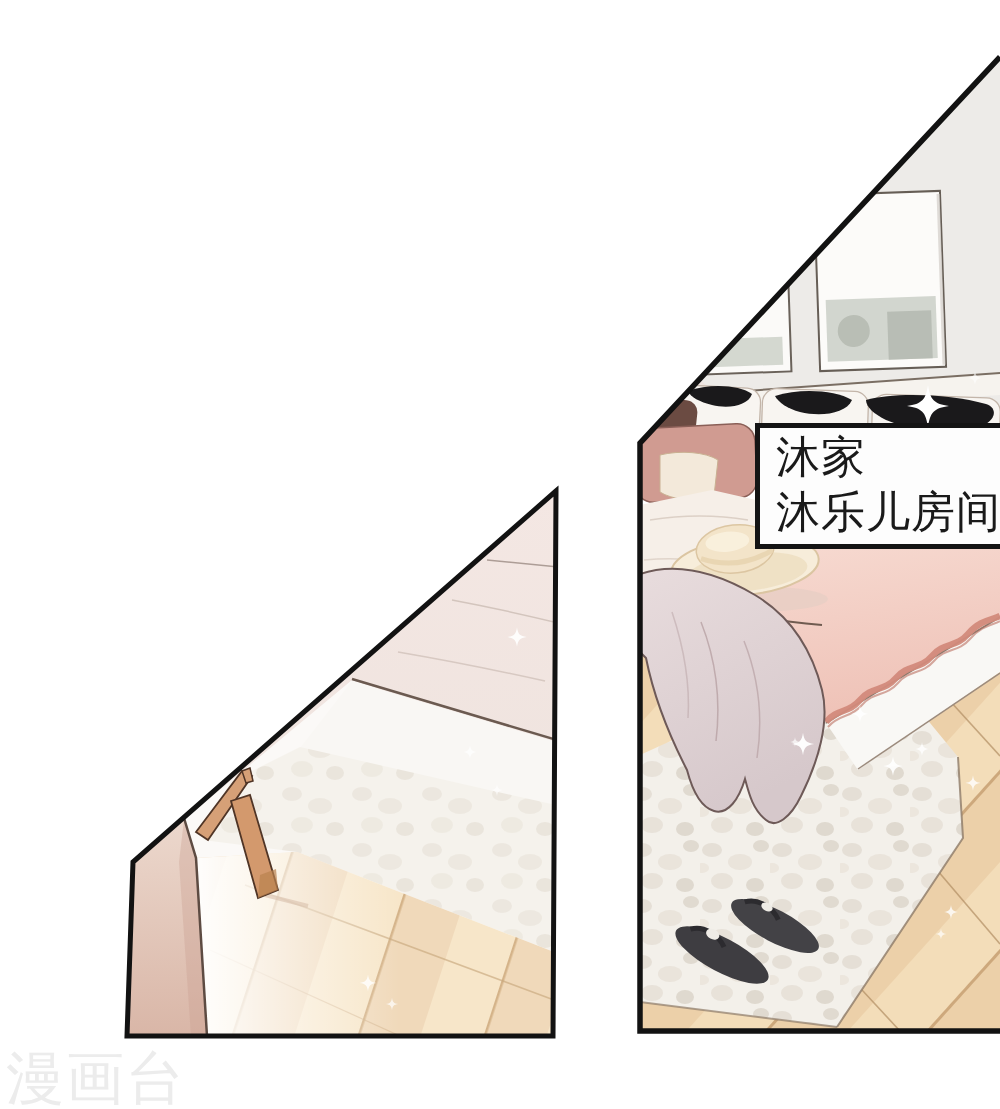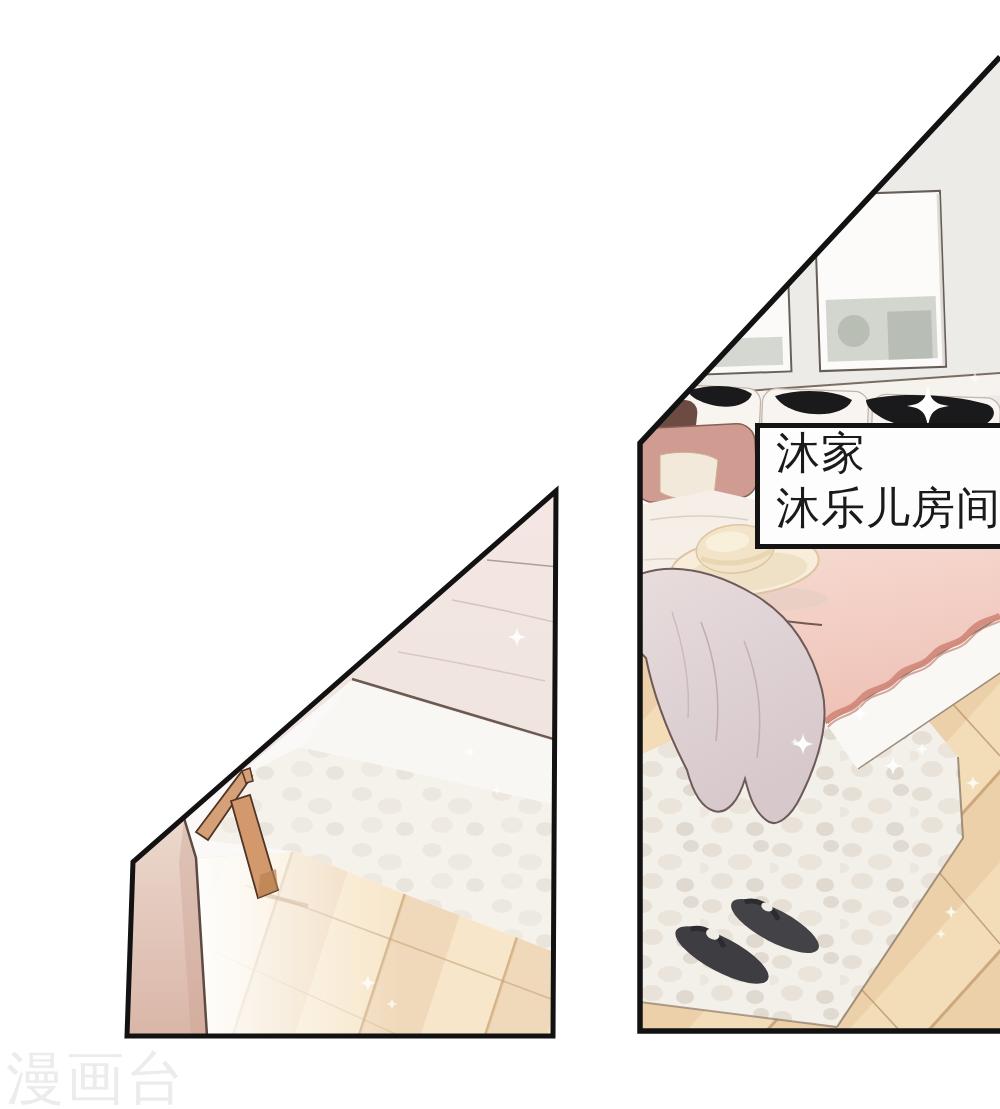--- a/index.html
+++ b/index.html
@@ -1,17 +1,17 @@
 <!DOCTYPE html>
 <html><head>
 <meta charset="utf-8">
 <style>
   html,body{margin:0;padding:0;background:#ffffff;}
   .stage{position:relative;width:1000px;height:1109px;background:#ffffff;overflow:hidden;
-         font-family:Liberation Mono, monospace;}
+         font-family:Liberation Sans, sans-serif;}
   .art{position:absolute;left:0;top:0;}
   .caption-box{position:absolute;left:755px;top:423px;width:250px;height:126px;
     box-sizing:border-box;background:#fdfdfd;border:5px solid #141414;border-right:none;
     padding:1px 2px 0 16px;color:#1a1a1a;font-size:44px;line-height:55px;
     letter-spacing:1px;white-space:nowrap;}
   .caption-line{display:block;}
   .watermark{position:absolute;left:6px;top:1040px;font-size:58px;letter-spacing:2px;
     color:#ececec;user-select:none;}
 </style>
 </head>

